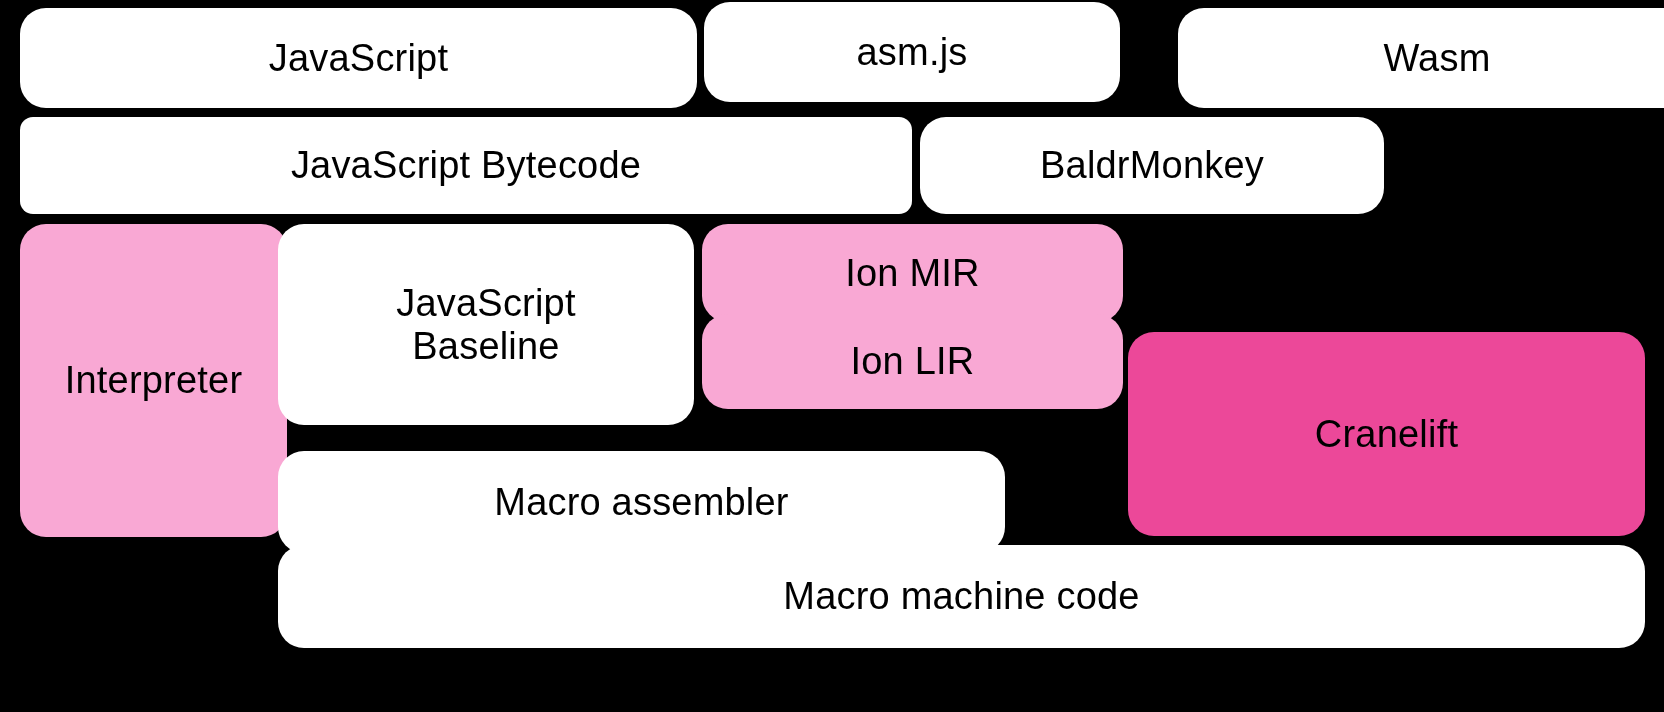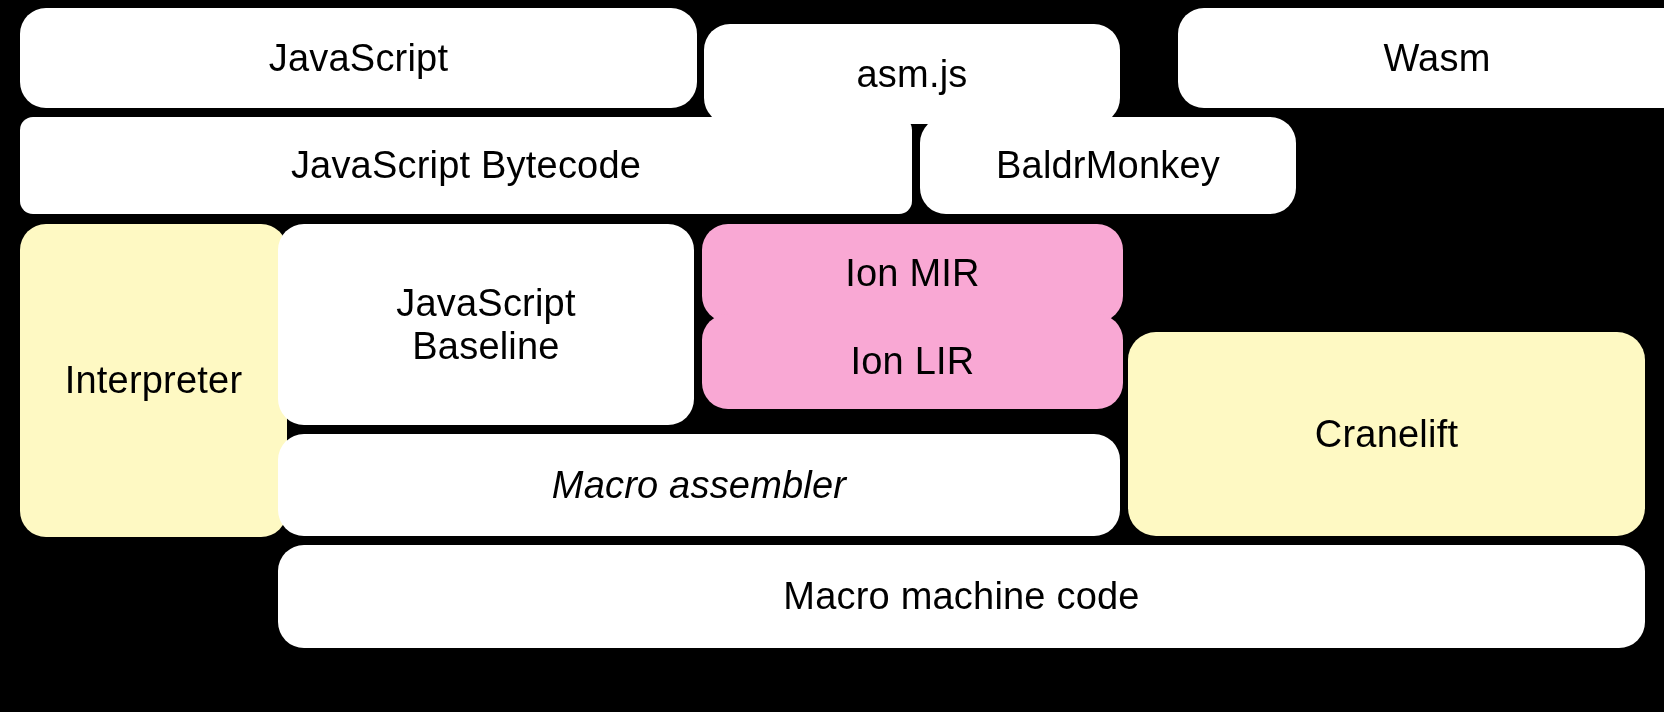--- a/index.html
+++ b/index.html
@@ -29,34 +29,34 @@
     color: #000000;
     font-size: 38px;
     line-height: 1.12;
     font-weight: 400;
     letter-spacing: 0.2px;
     white-space: pre-line;
     padding: 0 10px;
     user-select: none;
   }
   .fill-white { background: #ffffff; }
-  .fill-gray  { background: #fef9c3; }
+  .fill-gray  { background: #f9a8d4; }
   .fill-green { background: #f9a8d4; }
-  .fill-red   { background: #fef9c3; border-radius: 28px; }
+  .fill-red   { background: #ec4899; }
 </style>
 </head>
 <body>
 
 <div id="diagram">
     <div class="node fill-white" style="left: 20px; top: 8px; width: 677px; height: 100px;">JavaScript</div>
-    <div class="node fill-white" style="left: 704px; top: 24px; width: 416px; height: 100px;">asm.js</div>
+    <div class="node fill-white" style="left: 704px; top: 2px; width: 416px; height: 100px;">asm.js</div>
     <div class="node fill-white" style="left: 1178px; top: 8px; width: 518px; height: 100px;">Wasm</div>
     <div class="node fill-white" style="left: 20px; top: 117px; width: 892px; height: 97px; border-radius: 13px;">JavaScript Bytecode</div>
-    <div class="node fill-white" style="left: 920px; top: 117px; width: 376px; height: 97px;">BaldrMonkey</div>
+    <div class="node fill-white" style="left: 920px; top: 117px; width: 464px; height: 97px;">BaldrMonkey</div>
     <div class="node fill-gray" style="left: 20px; top: 224px; width: 267px; height: 313px;">Interpreter</div>
     <div class="node fill-white" style="left: 278px; top: 224px; width: 416px; height: 201px;">JavaScript
 Baseline</div>
     <div class="node fill-green" style="left: 702px; top: 224px; width: 421px; height: 98px;">Ion MIR</div>
     <div class="node fill-green" style="left: 702px; top: 314px; width: 421px; height: 95px;">Ion LIR</div>
     <div class="node fill-red" style="left: 1128px; top: 332px; width: 517px; height: 204px;">Cranelift</div>
-    <div class="node fill-white" style="left: 278px; top: 434px; width: 842px; height: 102px; font-style: italic;">Macro assembler</div>
+    <div class="node fill-white" style="left: 278px; top: 451px; width: 727px; height: 102px;">Macro assembler</div>
     <div class="node fill-white" style="left: 278px; top: 545px; width: 1367px; height: 103px;">Macro machine code</div>
   </div>
 
 </body></html>

